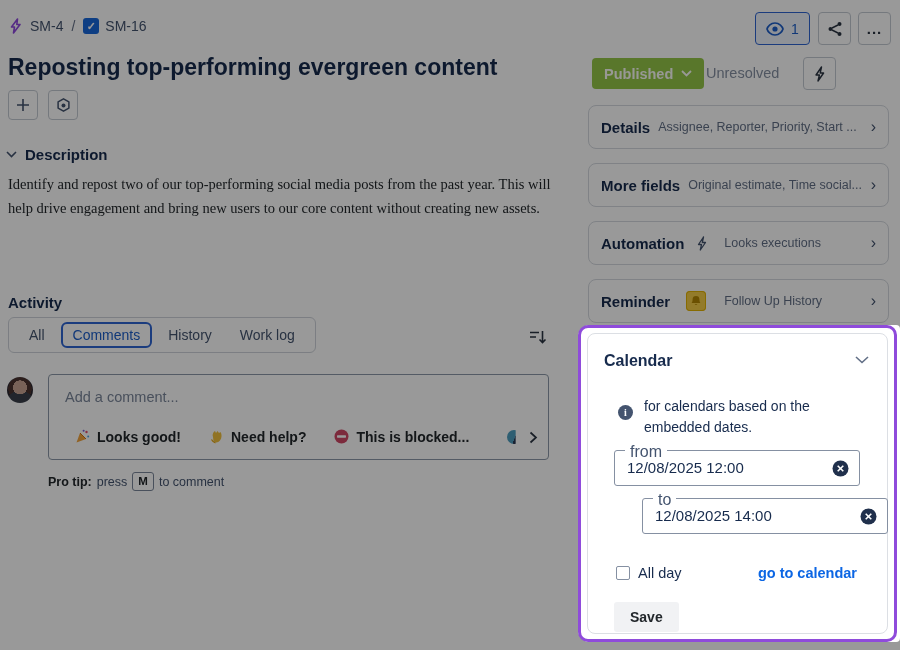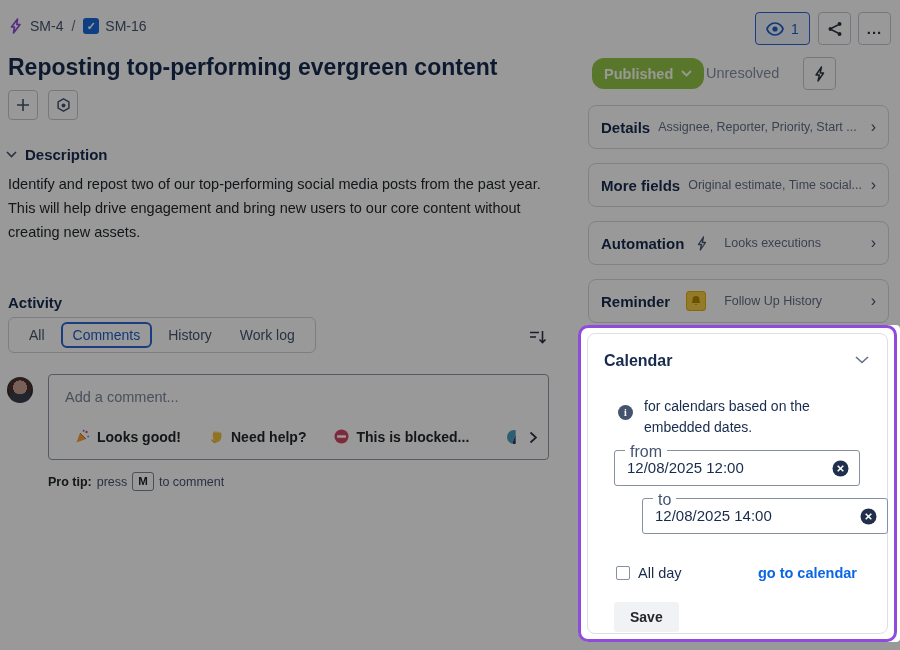--- a/index.html
+++ b/index.html
@@ -19,21 +19,21 @@
     font-size:14px; color:#44546F; }
   .crumb-sep { color:#626F86; padding:0 2px; }
   .task-badge { width:16px; height:16px; border-radius:3px; background:#1868DB; display:inline-flex;
     align-items:center; justify-content:center; color:#fff; font-size:11px; font-weight:bold; }
   .page-title { position:absolute; top:54px; left:8px; width:560px; font-size:23px; font-weight:bold; color:#172B4D; }
   .quick-btns { position:absolute; top:90px; left:8px; display:flex; gap:10px; }
   .icon-btn { width:30px; height:30px; border:1px solid #C4CAD2; border-radius:4px; background:#fff;
     display:flex; align-items:center; justify-content:center; color:#44546F; font-size:18px; }
   .desc-head { position:absolute; top:146px; left:6px; display:flex; align-items:center; gap:8px;
     font-size:15px; font-weight:bold; }
-  .desc-body { position:absolute; top:172px; left:8px; width:552px; font-size:14.5px; line-height:24px; color:#22272B; }
+  .desc-body { position:absolute; top:172px; left:8px; width:552px; font-size:14.5px; line-height:24px; color:#22272B;font-family:Liberation Serif, serif; }
   .activity-head { position:absolute; top:294px; left:8px; font-size:15px; font-weight:bold; }
   .tabbar { position:absolute; top:317px; left:8px; display:flex; align-items:center; gap:4px;
     border:1px solid #CFD3DA; border-radius:6px; padding:4px 8px; background:#fff; }
   .tab { padding:3px 10px; font-size:14px; color:#44546F; border:2px solid transparent; border-radius:6px; }
   .tab.selected { color:#1D5EC9; border-color:#2E65D2; }
   .sort-btn { position:absolute; top:326px; left:527px; width:22px; height:22px; display:flex;
     align-items:center; justify-content:center; }
   .avatar { position:absolute; top:377px; left:7px; width:26px; height:26px; border-radius:50%;
     background:
       radial-gradient(circle at 50% 40%, #C9A393 0 34%, transparent 35%),
@@ -60,21 +60,21 @@
   .watch-btn { position:absolute; top:12px; left:755px; height:33px; padding:0 10px;
     border:1px solid #2E65D2; border-radius:4px; background:#EFF4FC; color:#1D5EC9;
     display:flex; align-items:center; gap:7px; font-size:14px; }
   .sq-btn { position:absolute; top:12px; width:33px; height:33px; border:1px solid #C4CAD2;
     border-radius:4px; background:#fff; display:flex; align-items:center; justify-content:center; color:#2B3442; }
   .share-btn { left:818px; }
   .more-btn { left:858px; font-size:15px; letter-spacing:1px; font-weight:bold; }
 
   
   .status-btn { position:absolute; top:58px; left:592px; height:31px; padding:0 12px;
-    background:#94C748; border:none; border-radius:12px; color:#FDFEF9; font-size:14.5px; font-weight:bold;
+    background:#94C748; border:none; border-radius:4px; color:#FDFEF9; font-size:14.5px; font-weight:bold;
     display:flex; align-items:center; gap:8px; }
   .resolution { position:absolute; top:65px; left:706px; font-size:14.5px; color:#8590A2; }
   .bolt-btn { position:absolute; top:57px; left:803px; width:33px; height:33px; border:1px solid #C4CAD2;
     border-radius:4px; background:#fff; display:flex; align-items:center; justify-content:center; }
 
   
   .panel { position:absolute; left:588px; width:301px; height:44px; background:#fff;
     border:1px solid #D5D9DF; border-radius:8px; display:flex; align-items:center; padding:0 12px; gap:8px; }
   .panel-title { font-size:15px; font-weight:bold; color:#172B4D; white-space:nowrap; }
   .panel-sub { font-size:12.5px; color:#626F86; white-space:nowrap; overflow:hidden;

